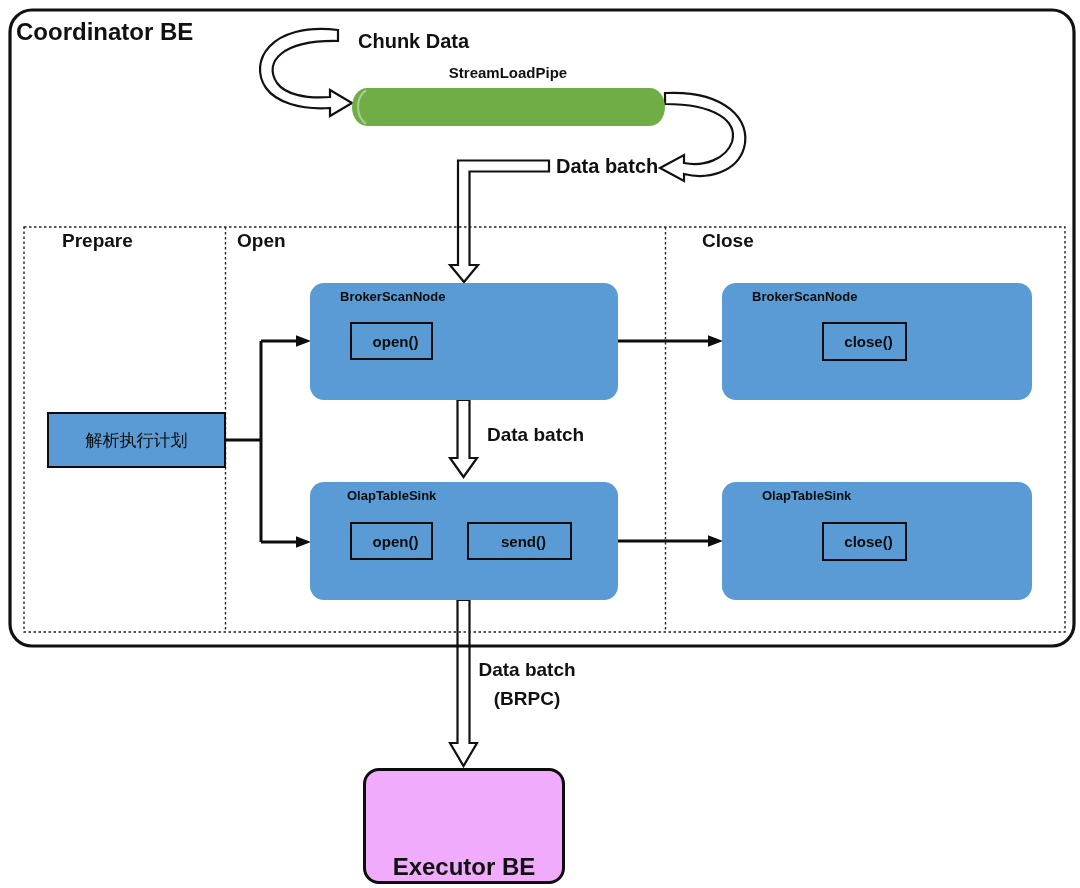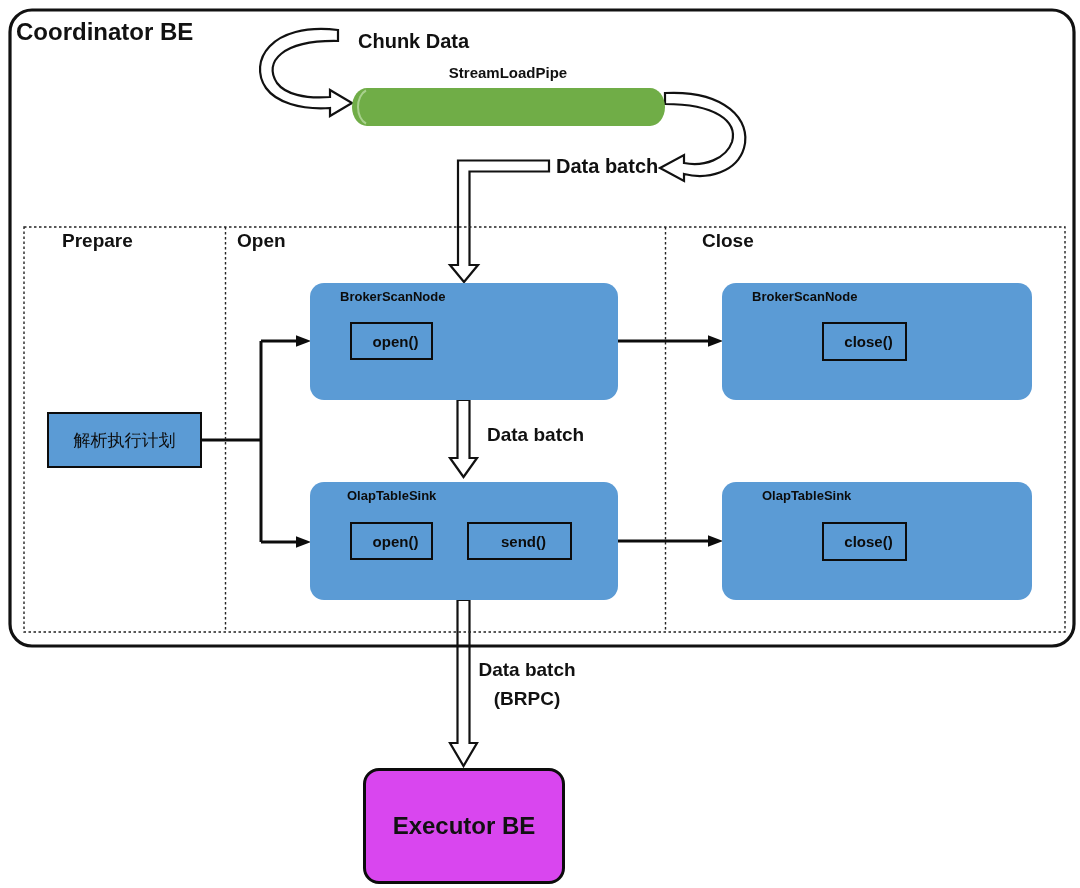--- a/index.html
+++ b/index.html
@@ -24,27 +24,27 @@
     position:absolute;background:var(--node-blue);border-radius:14px;z-index:4;
   }
   .node-title{
     position:absolute;left:30px;top:6px;font-weight:bold;font-size:13px;color:#0c0c0c;
   }
   .method{
     position:absolute;border:2.5px solid #0c0c0c;display:flex;align-items:center;justify-content:center;
     font-weight:bold;font-size:15px;color:#0c0c0c;background:transparent;z-index:5;padding-left:8px;
   }
   .plan-box{
-    position:absolute;left:47px;top:412px;width:155px;height:56px;background:var(--node-blue);
+    position:absolute;left:47px;top:412px;width:179px;height:56px;background:var(--node-blue);
     border:2.5px solid #0c0c0c;display:flex;align-items:center;justify-content:center;
     font-size:17px;color:#0c0c0c;z-index:4;
   }
   .executor{
-    position:absolute;left:363px;top:768px;width:202px;height:116px;background:#d946ef;
-    border:3px solid #0c0c0c;border-radius:16px;display:flex;align-items:center;justify-content:center;
+    position:absolute;left:363px;top:768px;width:202px;height:116px;background:#f0abfc;
+    border:3px solid #0c0c0c;border-radius:16px;display:flex;align-items:flex-end;justify-content:center;
     font-weight:bold;font-size:24px;z-index:4;
   }
   .brpc{
     position:absolute;left:437px;top:655px;width:180px;text-align:center;
     font-weight:bold;font-size:19px;line-height:29px;z-index:6;
   }
 </style>
 </head>
 <body>
 

